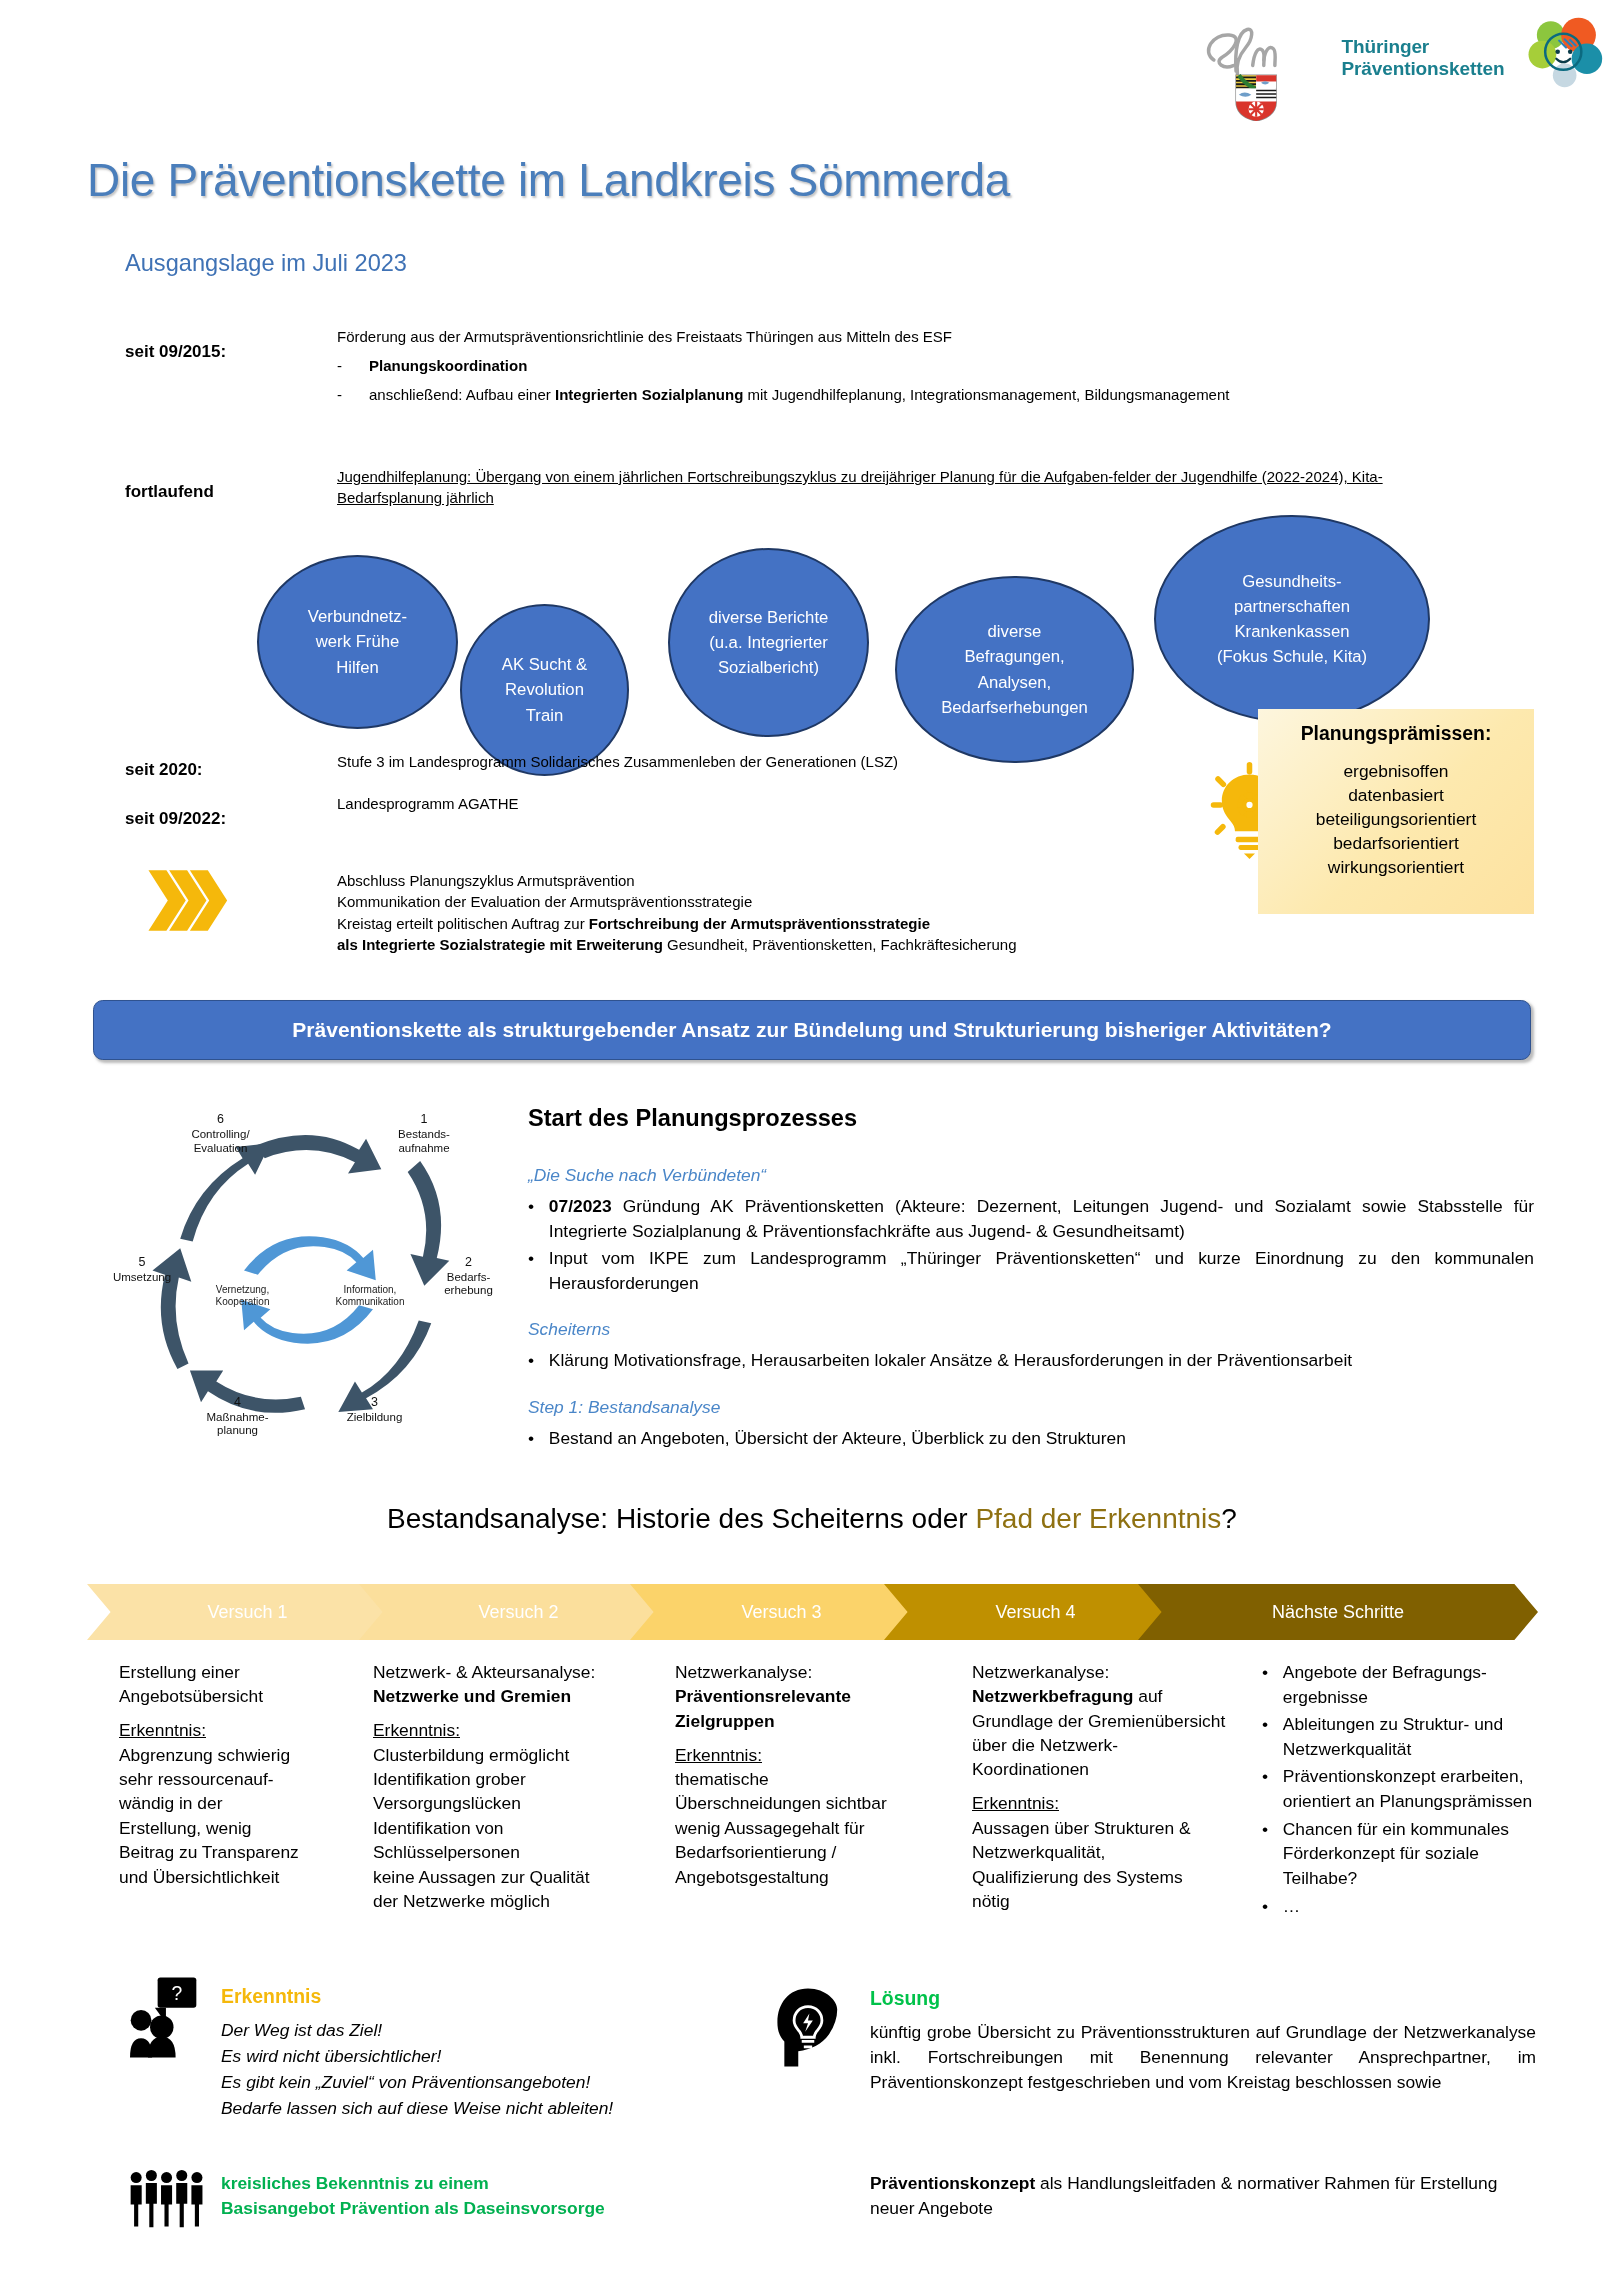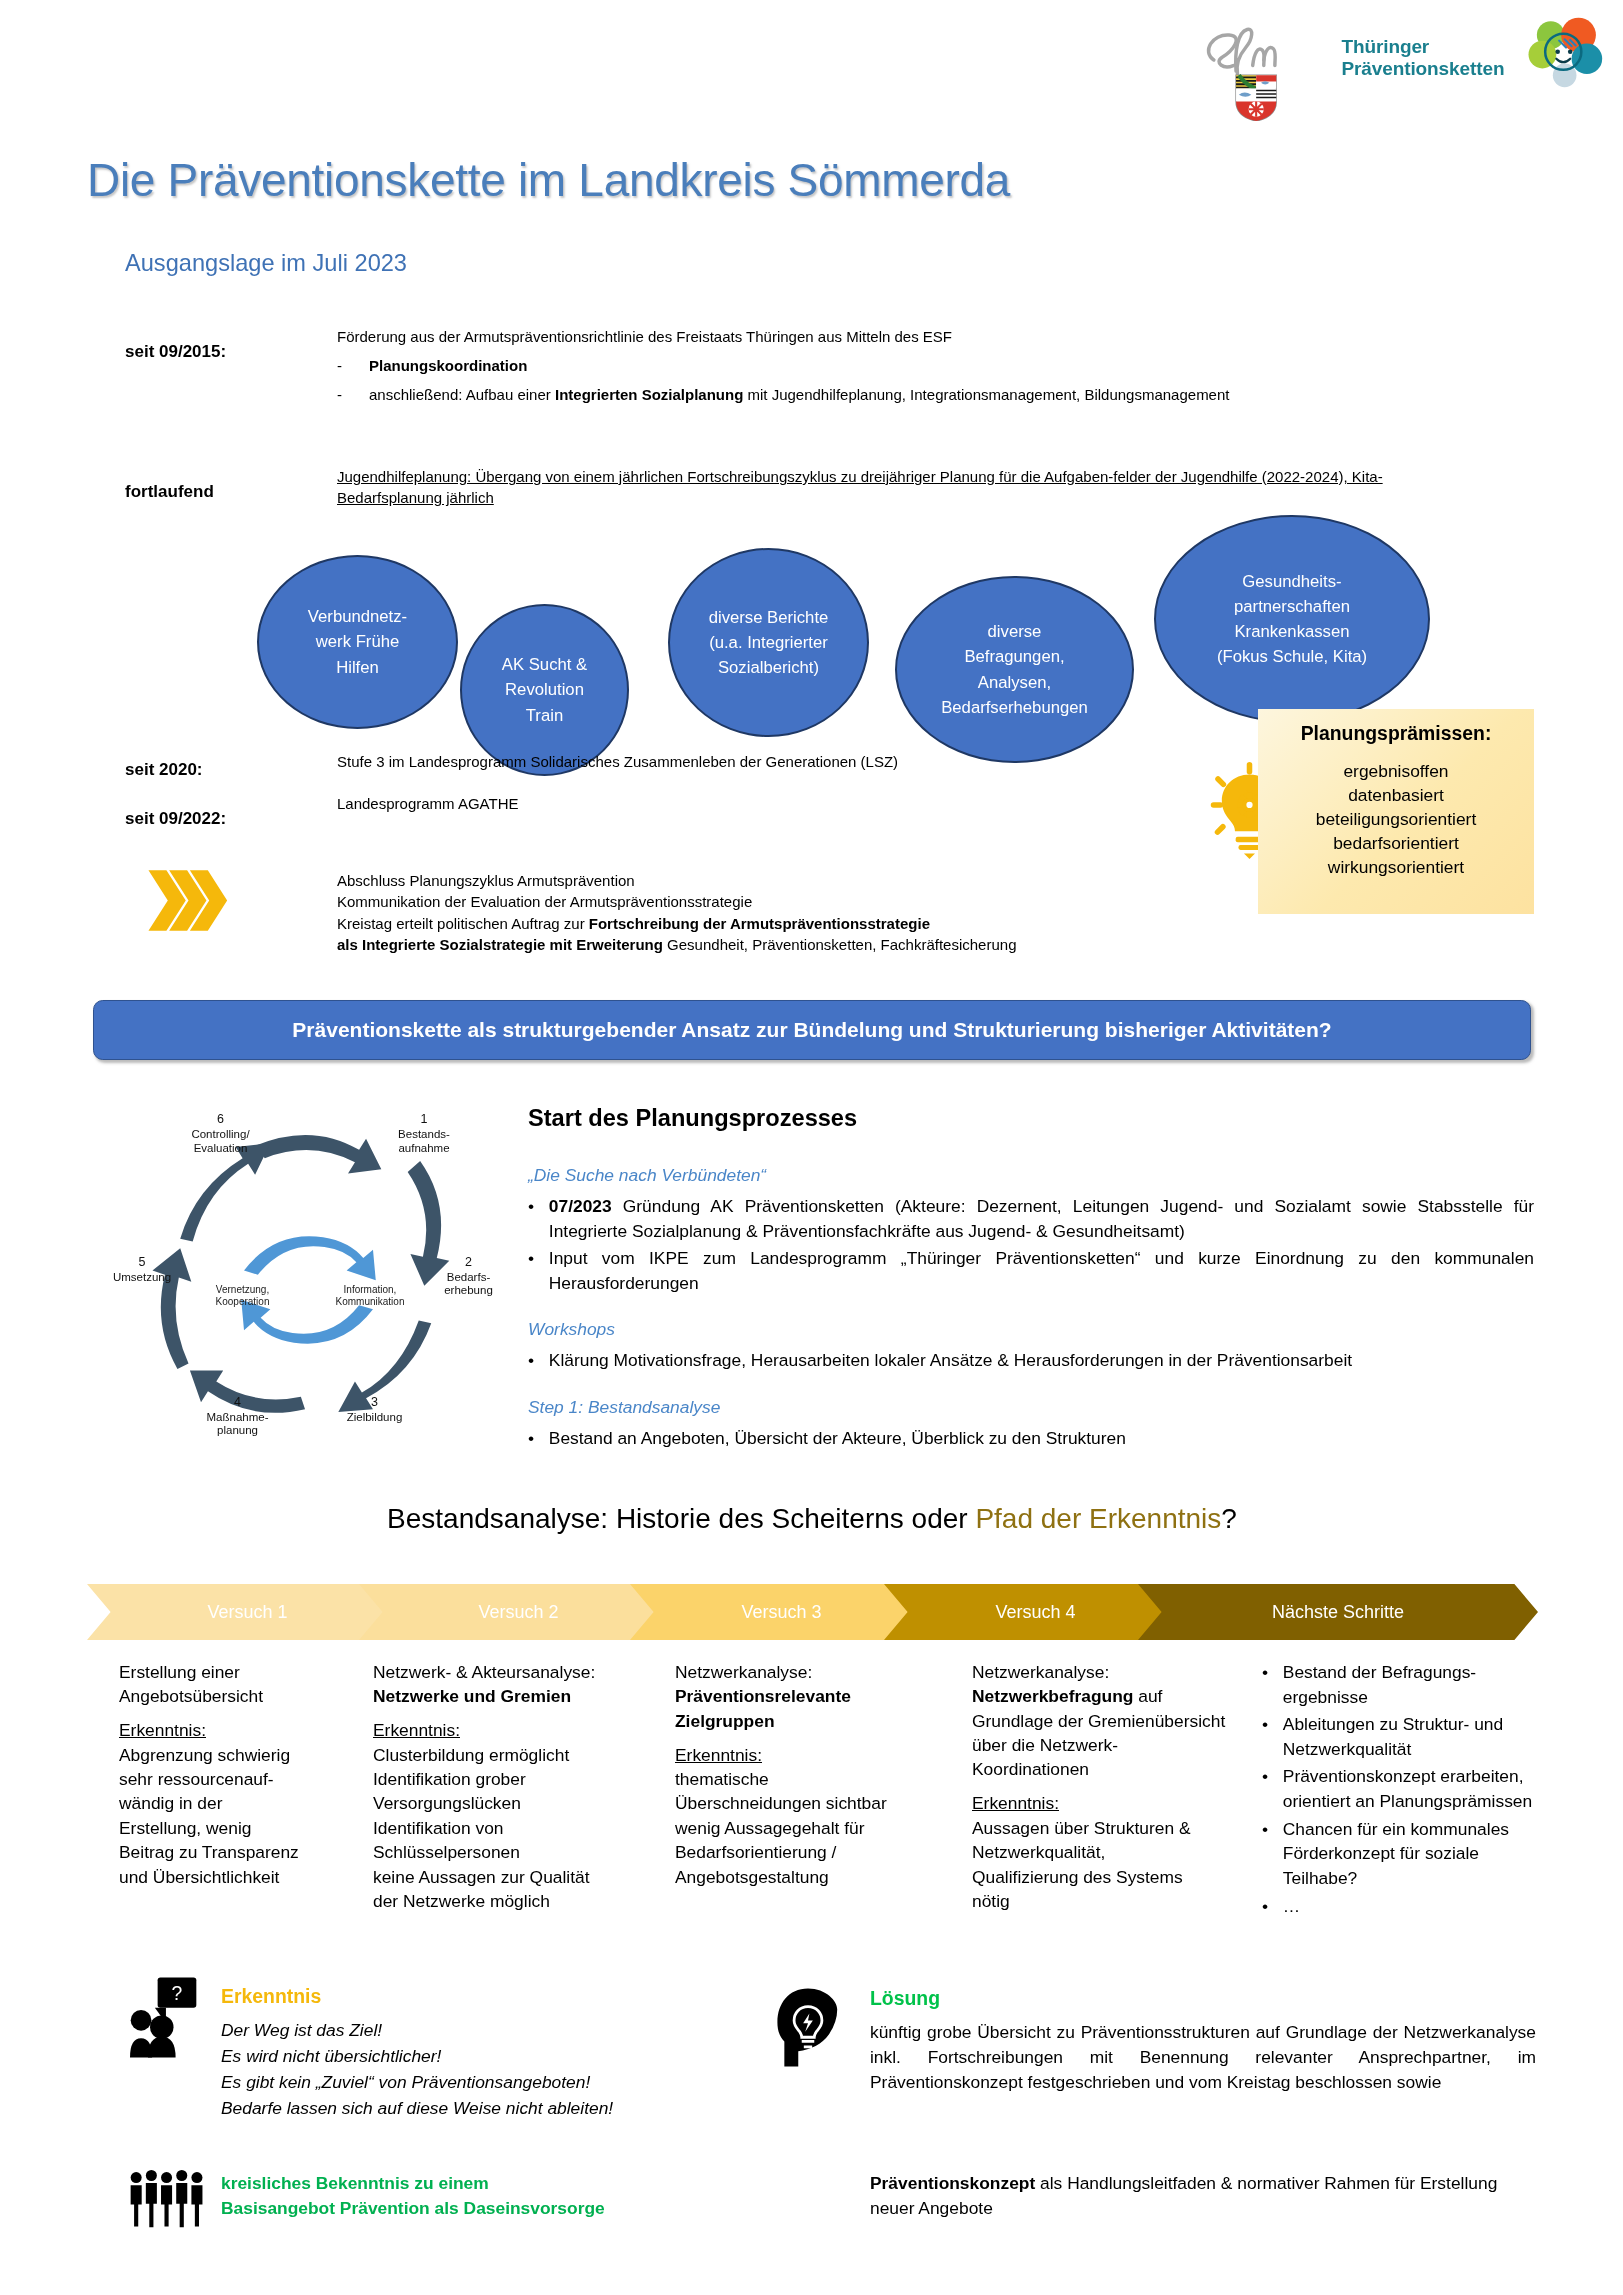--- a/index.html
+++ b/index.html
@@ -398,21 +398,21 @@
   <div class="bullets" style="left:528px; top:1194px; width:1006px;">
     <div class="bul">
       <span class="dot">•</span>
       <span class="just"><b>07/2023</b><span> Gründung AK Präventionsketten (Akteure: Dezernent, Leitungen Jugend- und Sozialamt sowie Stabsstelle für Integrierte Sozialplanung &amp; Präventionsfachkräfte aus Jugend- &amp; Gesundheitsamt)</span></span>
     </div>
     <div class="bul">
       <span class="dot">•</span>
       <span class="just">Input vom IKPE zum Landesprogramm „Thüringer Präventionsketten“ und kurze Einordnung zu den kommunalen Herausforderungen</span>
     </div>
   </div>
-  <div class="blue-italic" style="left:528px; top:1319px;">Workshops</div>
+  <div class="blue-italic" style="left:528px; top:1319px;">Scheiterns</div>
   <div class="bullets" style="left:528px; top:1348px; width:1006px;">
     <div class="bul">
       <span class="dot">•</span>
       <span>Klärung Motivationsfrage, Herausarbeiten lokaler Ansätze &amp; Herausforderungen in der Präventionsarbeit</span>
     </div>
   </div>
   <div class="blue-italic" style="left:528px; top:1397px;">Step 1: Bestandsanalyse</div>
   <div class="bullets" style="left:528px; top:1426px; width:1006px;">
     <div class="bul">
       <span class="dot">•</span>
@@ -459,21 +459,21 @@
     <div>Netzwerkanalyse:</div>
     <div><b>Netzwerkbefragung</b><span> auf Grundlage der Gremienübersicht über die Netzwerk-Koordinationen</span></div>
     <div style="height:9.7px;"></div>
     <div class="u">Erkenntnis:</div>
     <div>Aussagen über Strukturen &amp;<br>Netzwerkqualität,<br>Qualifizierung des Systems<br>nötig</div>
   </div>
 
   <div class="bullets" style="left:1262px; top:1660px; width:278px; font-size:17.4px;">
     <div class="bul">
         <span class="dot">•</span>
-        <span>Bestand der Befragungs-ergebnisse</span>
+        <span>Angebote der Befragungs-ergebnisse</span>
       </div>
     <div class="bul">
         <span class="dot">•</span>
         <span>Ableitungen zu Struktur- und Netzwerkqualität</span>
       </div>
     <div class="bul">
         <span class="dot">•</span>
         <span>Präventionskonzept erarbeiten, orientiert an Planungsprämissen</span>
       </div>
     <div class="bul">

